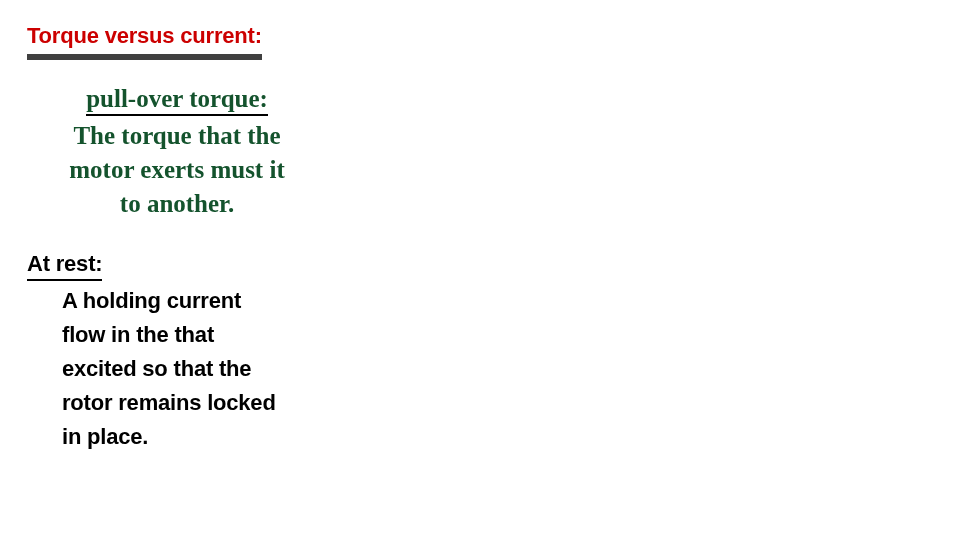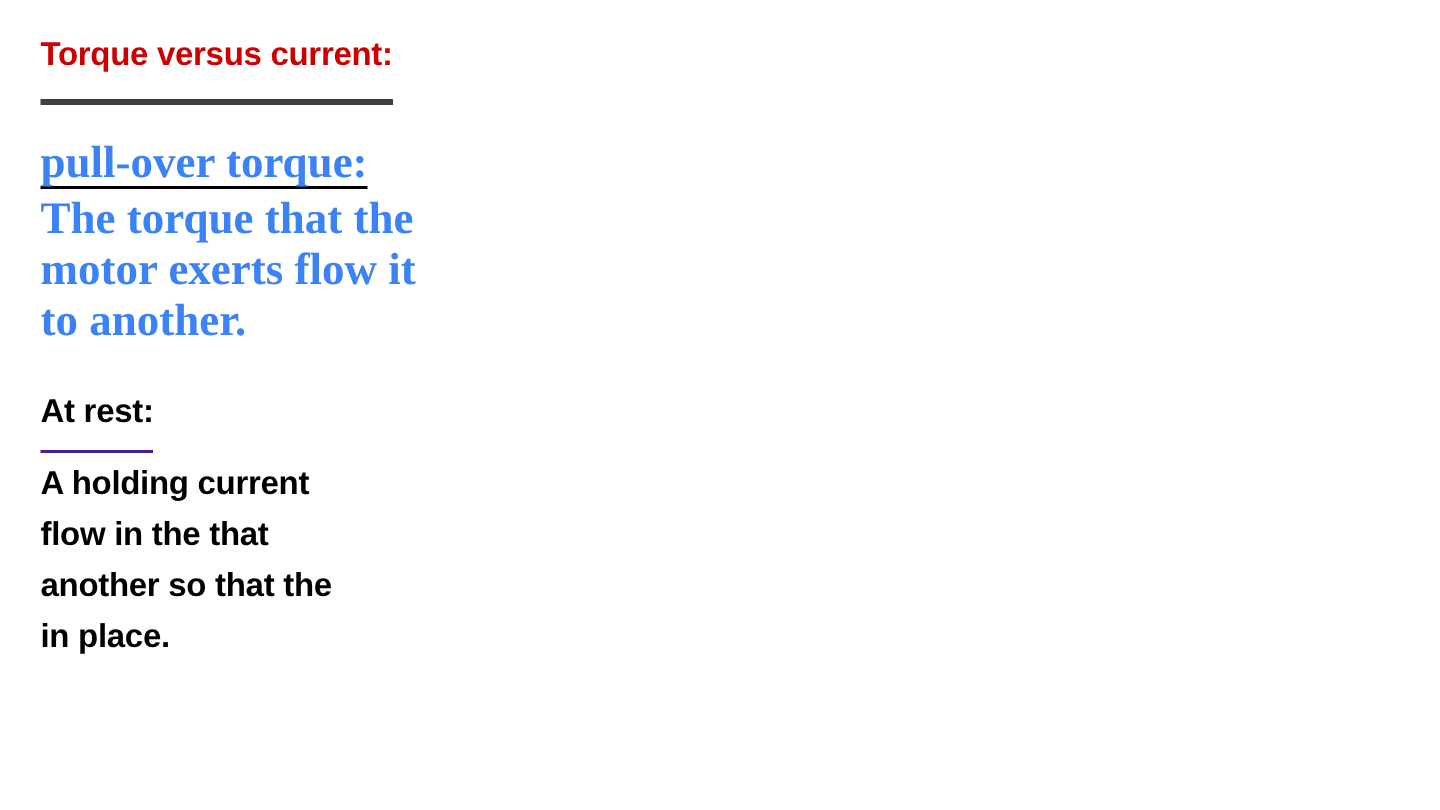--- a/index.html
+++ b/index.html
@@ -35,33 +35,34 @@
     font-family: "Liberation Sans", sans-serif;
     font-weight: bold;
     font-size: 22px;
     line-height: 28px;
     color: #CC0000;
     letter-spacing: -0.2px;
     margin: 0 0 22px 0;
     white-space: nowrap;
   }
   .slide-title .ul {
-    border-bottom: 4px solid #404040;
-    padding-bottom: 16px;
+    border-bottom: 6px solid #404040;
+    padding-bottom: 4px;
     display: inline-block;
   }
 
   
   .serif-block {
     font-family: "Liberation Serif", serif;
     font-weight: bold;
-    font-size: 30px;
+    font-size: 25px;
     line-height: 34px;
-    color: #3b82f6;
+    color: #14532d;
     margin: 0 0 26px 0;
+    text-align: center;
   }
   .serif-block .sub-heading {
     display: inline-block;
     border-bottom: 2px solid #000000;
     padding-bottom: 0px;
     line-height: 30px;
   }
   .serif-block .body-line {
     display: block;
     white-space: nowrap;
@@ -72,27 +73,28 @@
     font-family: "Liberation Sans", sans-serif;
     font-weight: bold;
     font-size: 22px;
     line-height: 34px;
     color: #000000;
     letter-spacing: -0.2px;
     margin: 0;
   }
   .sans-block .sub-heading {
     display: inline-block;
-    border-bottom: 2px solid #4c1d95;
-    padding-bottom: 11px;
+    border-bottom: 2px solid #000000;
+    padding-bottom: 0px;
     line-height: 30px;
   }
   .sans-block .body-line {
     display: block;
     white-space: nowrap;
+    margin-left: 35px;
   }
 
   .heading-row {
     display: block;
     margin-bottom: 3px;
   }
 </style>
 </head>
 <body>
 
@@ -102,28 +104,29 @@
 
     <div class="slide-title">
       <span class="ul">Torque versus current:</span>
     </div>
 
     <div class="serif-block">
       <span class="heading-row">
         <span class="sub-heading">pull-over torque:</span>
       </span>
       <span class="body-line">The torque that the</span>
-      <span class="body-line">motor exerts flow it</span>
+      <span class="body-line">motor exerts must it</span>
       <span class="body-line">to another.</span>
     </div>
 
     <div class="sans-block">
       <span class="heading-row">
         <span class="sub-heading">At rest:</span>
       </span>
       <span class="body-line">A holding current</span>
       <span class="body-line">flow in the that</span>
-      <span class="body-line">another so that the</span>
+      <span class="body-line">excited so that the</span>
+      <span class="body-line">rotor remains locked</span>
       <span class="body-line">in place.</span>
     </div>
 
   </div>
 </div>
 
 </body></html>

